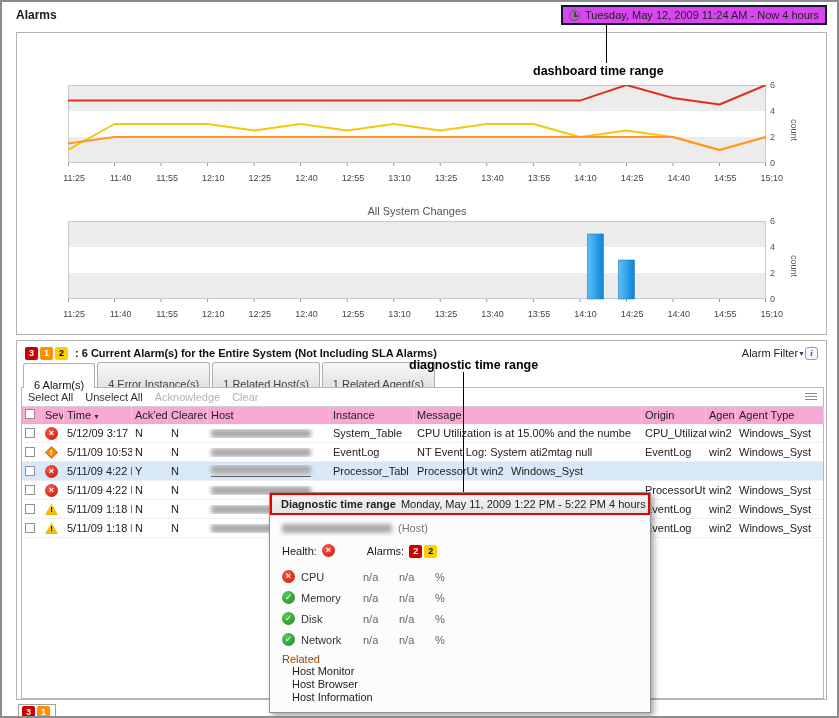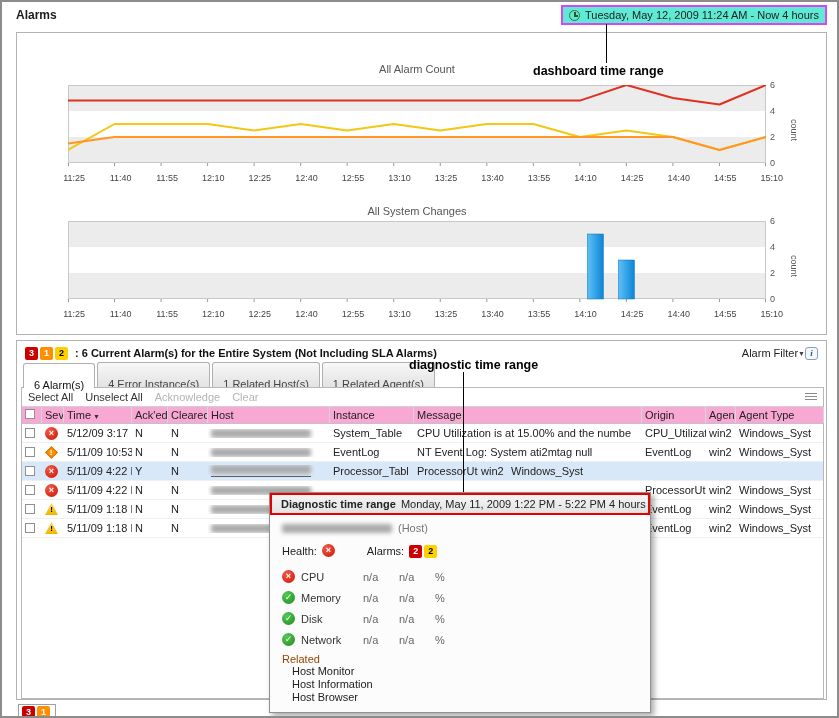--- a/index.html
+++ b/index.html
@@ -3,22 +3,22 @@
 <meta charset="utf-8">
 <style>
   * { margin:0; padding:0; box-sizing:border-box; }
   body { margin:0; background:#fff; }
   #page { position:relative; width:839px; height:718px; background:#fff;
           border:2px solid #8c8c8c; overflow:hidden;
           font-family:"Liberation Sans","DejaVu Sans",sans-serif; font-size:11px; color:#222; }
 
   .page-title { position:absolute; left:14px; top:6px; font-weight:bold; font-size:12px; color:#1a1a1a; }
 
-  .time-range { position:absolute; top:3px; right:10px; height:20px; border:2px solid #d946ef;
-                display:flex; align-items:center; gap:5px; padding:0 6px; background:#5eead4; z-index:6; }
+  .time-range { position:absolute; top:3px; right:10px; height:20px; border:2px solid #0f172a;
+                display:flex; align-items:center; gap:5px; padding:0 6px; background:#d946ef; z-index:6; }
   .clock { width:11px; height:11px; border:1.5px solid #3f6e3f; border-radius:50%; position:relative; display:inline-block; }
   .clock::before { content:""; position:absolute; left:4px; top:1.5px; width:1.5px; height:4px; background:#2a5a2a; }
   .clock::after  { content:""; position:absolute; left:4px; top:4.5px; width:4px; height:1.5px; background:#2a5a2a; }
 
   .anno-line { position:absolute; width:1px; background:#000; z-index:20; }
   .l1 { left:604px; top:22px; height:39px; }
   .l2 { left:461px; top:370px; height:120px; }
   .anno-text { position:absolute; font-weight:bold; font-size:12.5px; color:#000; z-index:20; }
   .t1 { left:531px; top:62px; }
   .t2 { left:407px; top:356px; }
@@ -123,21 +123,20 @@
     <span>Tuesday, May 12, 2009 11:24 AM - Now 4 hours</span>
   </div>
 
   <div class="anno-line l1"></div>
   <div class="anno-text t1">dashboard time range</div>
   <div class="anno-line l2"></div>
   <div class="anno-text t2">diagnostic time range</div>
 
   <div class="panel p1">
 
-    <div class="c-title ct1">All Alarm Count</div>
     <div class="plot pl1" id="chart1"><svg width="698" height="82" viewBox="0 0 698 82">
           <rect x="0" y="0" width="698" height="78" fill="#ffffff"></rect>
           <rect x="0" y="0" width="698" height="26" fill="#ececec"></rect>
           <rect x="0" y="52" width="698" height="26" fill="#ececec"></rect>
           <rect x="0.5" y="0.5" width="697" height="77" fill="none" stroke="#c9c9c9"></rect>
           <line x1="0.5" y1="78" x2="0.5" y2="81" stroke="#999999"></line>
           <line x1="46.53333333333333" y1="78" x2="46.53333333333333" y2="81" stroke="#999999"></line>
           <line x1="93.06666666666666" y1="78" x2="93.06666666666666" y2="81" stroke="#999999"></line>
           <line x1="139.6" y1="78" x2="139.6" y2="81" stroke="#999999"></line>
           <line x1="186.13333333333333" y1="78" x2="186.13333333333333" y2="81" stroke="#999999"></line>
@@ -446,22 +445,22 @@
             <span class="ic-ok">✓</span>
             <span class="m-label">Network</span>
             <span class="m-v">n/a</span>
             <span class="m-v">n/a</span>
             <span class="m-unit">%</span>
           </div>
         </div>
       <div class="related">Related</div>
       <div id="relatedLinks">
           <div class="rlink">Host Monitor</div>
+          <div class="rlink">Host Browser</div>
           <div class="rlink">Host Information</div>
-          <div class="rlink">Host Browser</div>
         </div>
     </div>
   </div>
 
   <div class="statusbox">
     <span id="statusBadges"><span class="badge" style="background: rgb(204, 0, 0); color: rgb(255, 255, 255);">3</span><span class="badge" style="background: rgb(255, 142, 0); color: rgb(255, 255, 255);">1</span></span>
   </div>
 
 </div>
 

